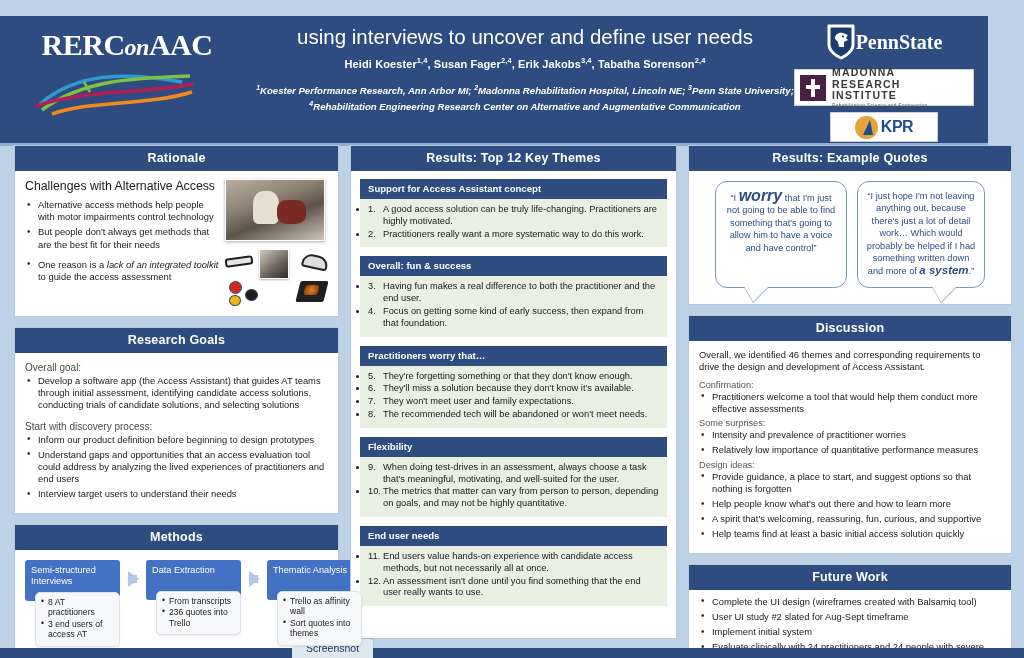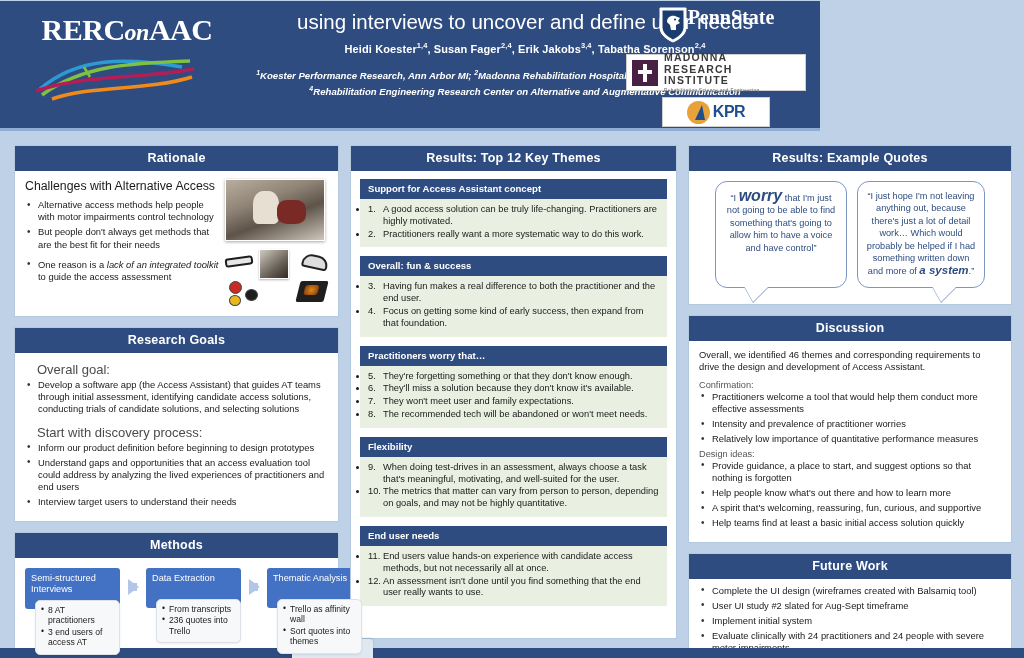--- a/index.html
+++ b/index.html
@@ -5,21 +5,21 @@
   * { box-sizing: border-box; margin: 0; padding: 0; }
   html, body {
     width: 1024px; height: 658px;
     font-family: "Liberation Sans", sans-serif;
     overflow: hidden;
   }
   body { background: #bed1e6; position: relative; }
 
   
   .header {
-    position: absolute; left: 0; top: 1px; width: 820px; height: 130px;
+    position: absolute; left: 0; top: 16px; width: 988px; height: 130px;
     background: #2e4c80;
     border-bottom: 3px solid #8fadd2;
   }
   .logo-rerc {
     position: absolute; left: 32px; top: 12px; width: 190px; height: 100px;
   }
   .rerc-word {
     color: #ffffff; font-family: "Liberation Serif", serif;
     font-size: 30px; font-weight: bold; letter-spacing: -0.5px;
     text-align: center; line-height: 34px; white-space: nowrap;
@@ -39,21 +39,21 @@
   }
   .authors sup { font-size: 7.5px; }
   .affil {
     color: #ffffff; font-size: 9.6px; font-style: italic; font-weight: bold;
     margin-top: 11px; line-height: 13.5px;
   }
   .affil sup { font-size: 7px; }
 
   
   .logo-stack { position: absolute; right: 14px; top: 5px; width: 180px; }
-  .pennstate { display: flex; justify-content: center; height: 42px; }
+  .pennstate { display: flex; align-items: center; justify-content: center; height: 42px; }
   .ps-shield { width: 30px; height: 38px; }
   .ps-text { color: #fff; font-family: "Liberation Serif", serif; font-size: 20px; font-weight: bold; }
   .madonna {
     background: #ffffff; margin-top: 6px; height: 37px;
     display: flex; align-items: center; padding: 3px 5px; gap: 6px;
     border: 1px solid #cfcfcf;
   }
   .mad-mark { width: 26px; height: 26px; background: #4a1f44; position: relative; flex: 0 0 auto; }
   .mad-mark:before {
     content: ""; position: absolute; left: 11px; top: 4px; width: 4px; height: 18px; background: #fff;
@@ -147,21 +147,21 @@
     right: 2px; top: 32px; width: 28px; height: 21px; background: #1f1f1f;
     transform: skewX(-14deg); border-radius: 2px;
   }
   .dev-pad:after {
     content: ""; position: absolute; left: 6px; top: 4px; width: 14px; height: 10px;
     background: radial-gradient(circle,#e0861f,#7b3a06);
     border-radius: 3px;
   }
 
   
-  .sub-lbl { font-size: 13px; color: #4a4a4a; margin: 1px 12px 2px; }
+  .sub-lbl { font-size: 10px; color: #4a4a4a; margin: 1px 0 2px; }
   .sub-lbl.second { margin-top: 9px; }
 
   
   .flow { display: flex; align-items: flex-start; padding: 2px 0 2px; }
   .flow-col { width: 95px; position: relative; }
   .flow-head {
     background: #4371c4; color: #ffffff; font-size: 9.2px; line-height: 11.5px;
     padding: 5px 6px 13px; border-radius: 3px; min-height: 40px;
   }
   .flow-box {
@@ -449,20 +449,21 @@
   </div>
 
   <div class="panel">
     <div class="panel-head">Discussion</div>
     <div class="panel-body">
       <div class="disc-p">Overall, we identified 46 themes and corresponding requirements to drive the design and development of Access Assistant.</div>
       <div class="disc-lbl">Confirmation:</div>
       <ul class="tight">
         <li>Practitioners welcome a tool that would help them conduct more effective assessments</li>
       </ul>
+      <div class="disc-lbl">Some surprises:</div>
       <ul class="tight">
         <li>Intensity and prevalence of practitioner worries</li>
         <li>Relatively low importance of quantitative performance measures</li>
       </ul>
       <div class="disc-lbl">Design ideas:</div>
       <ul class="tight">
         <li>Provide guidance, a place to start, and suggest options so that nothing is forgotten</li>
         <li>Help people know what's out there and how to learn more</li>
         <li>A spirit that's welcoming, reassuring, fun, curious, and supportive</li>
         <li>Help teams find at least a basic initial access solution quickly</li>

